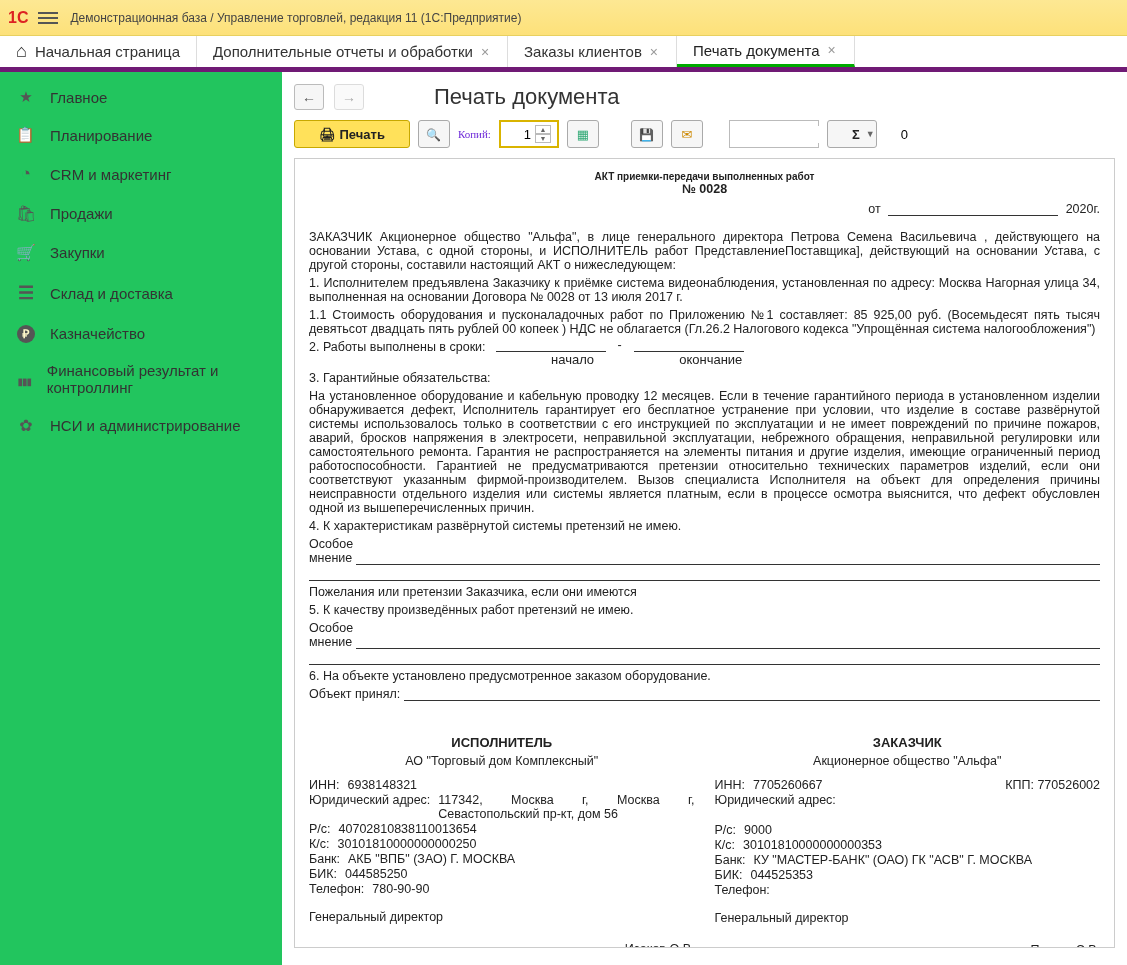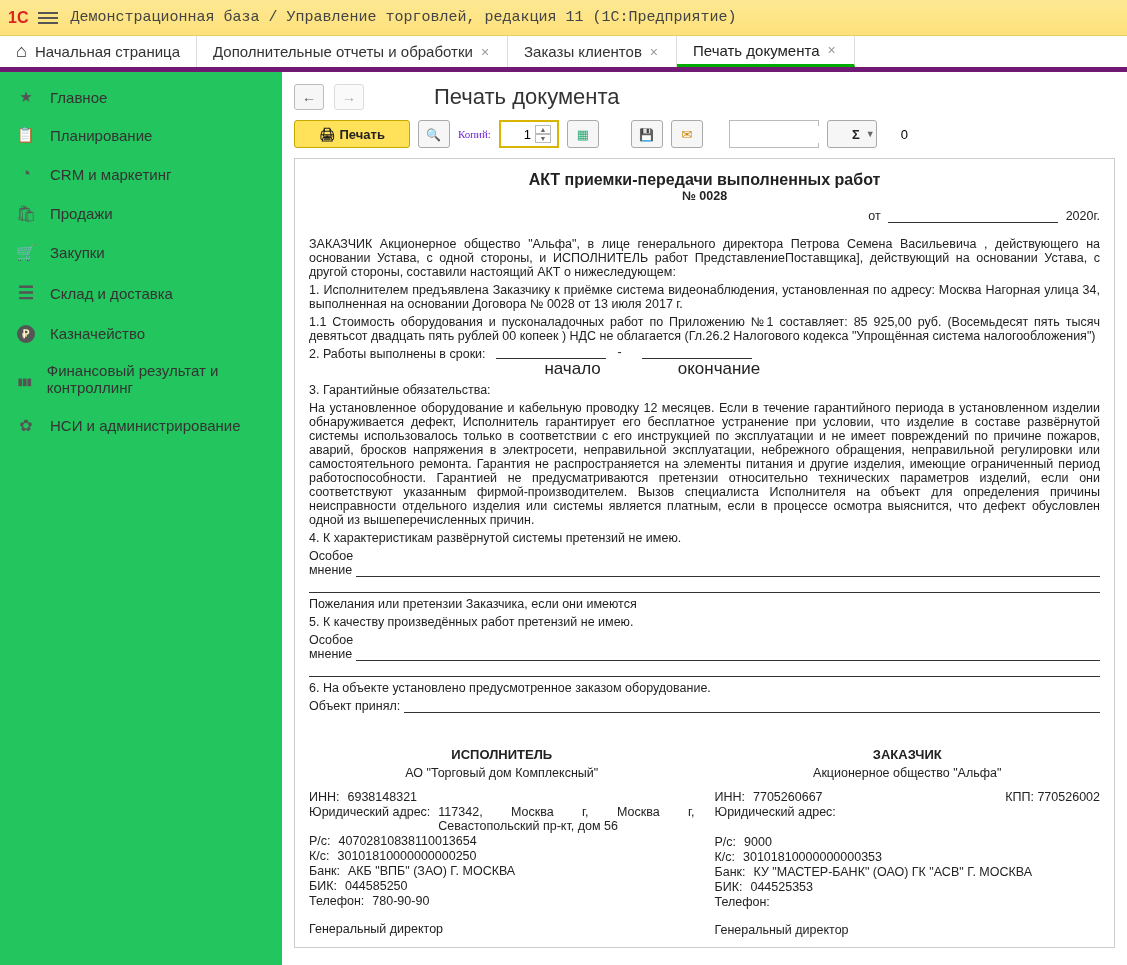--- a/index.html
+++ b/index.html
@@ -17,21 +17,21 @@
   display: flex;
   align-items: center;
   padding: 0 8px;
   border-bottom: 1px solid #e8d060;
 }
 .titlebar .logo {
   font-weight: bold; color: #d22; font-size: 16px; margin-right: 10px;
 }
 .titlebar .menu-icon { width: 20px; margin-right: 12px; cursor: pointer; }
 .titlebar .menu-icon span { display:block; height:2px; background:#555; margin:3px 0;}
-.titlebar .title { color: #444; font-size: 15px; font-family: Liberation Mono, monospace; }
+.titlebar .title { color: #444; font-size: 12px; }
 .tabs {
   background: #fff;
   border-bottom: 5px solid #701a75;
   display: flex;
   height: 36px;
 }
 .tab {
   display: flex; align-items: center;
   padding: 0 16px;
   border-right: 1px solid #ddd;
@@ -88,30 +88,30 @@
 .sigma-btn { width:40px; }
 .sigma-btn .chev{font-size:9px;color:#666;margin-left:2px;}
 .doc {
   border:1px solid #ccc; background:#fff;
   padding: 12px 14px;
   font-size: 12.5px;
   color:#222;
   overflow:auto;
   height: 790px;
 }
-.doc-title { text-align:center; font-weight:bold; font-size:16px; }
+.doc-title { text-align:center; font-weight:bold; font-size:10px; }
 .doc-num { text-align:center; font-weight:bold; }
 .doc-date { text-align:right; margin:6px 0 14px;}
 .doc-date .line{display:inline-block; border-bottom:1px solid #333; width:170px; height:12px; vertical-align:bottom; margin:0 4px;}
 .para { margin:4px 0; text-align:justify;}
 .dates-row { display:flex; gap:12px; margin-top:-2px;}
 .dates-row .f{display:flex;flex-direction:column;align-items:center;}
 .dates-row .f .ln{border-bottom:1px solid #333; width:110px; height:14px;}
 .dates-row .dash{padding-top:0;}
-.dates-row .f .lbl{font-size:17px;padding-left:44px;}
+.dates-row .f .lbl{font-size:13px;padding-left:44px;}
 .longline{border-bottom:1px solid #333; height:14px; margin:2px 0;}
 .flexline{display:flex; gap:4px;}
 .flexline .lab{white-space:nowrap;}
 .flexline .fill{flex:1; border-bottom:1px solid #333;}
 .sig-cols{display:flex; gap:20px; margin-top:30px;justify-content:center;}
 .sig-col{flex:1;}
 .sig-col h4{text-align:center; font-size:13px; margin:4px 0;}
 .sig-col .comp{text-align:center; margin-bottom:10px;}
 .sig-col .row{display:flex; gap:8px; margin:1px 0; font-size:12.5px;}
 .sig-col .row .k{white-space:nowrap;}

